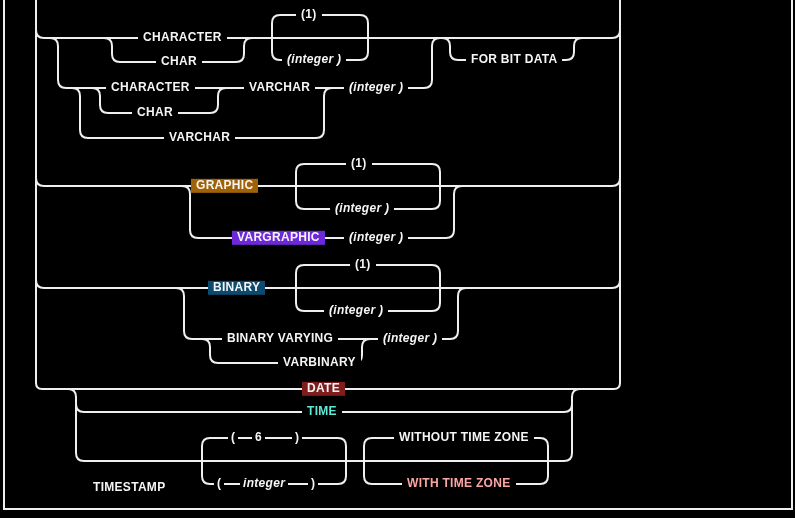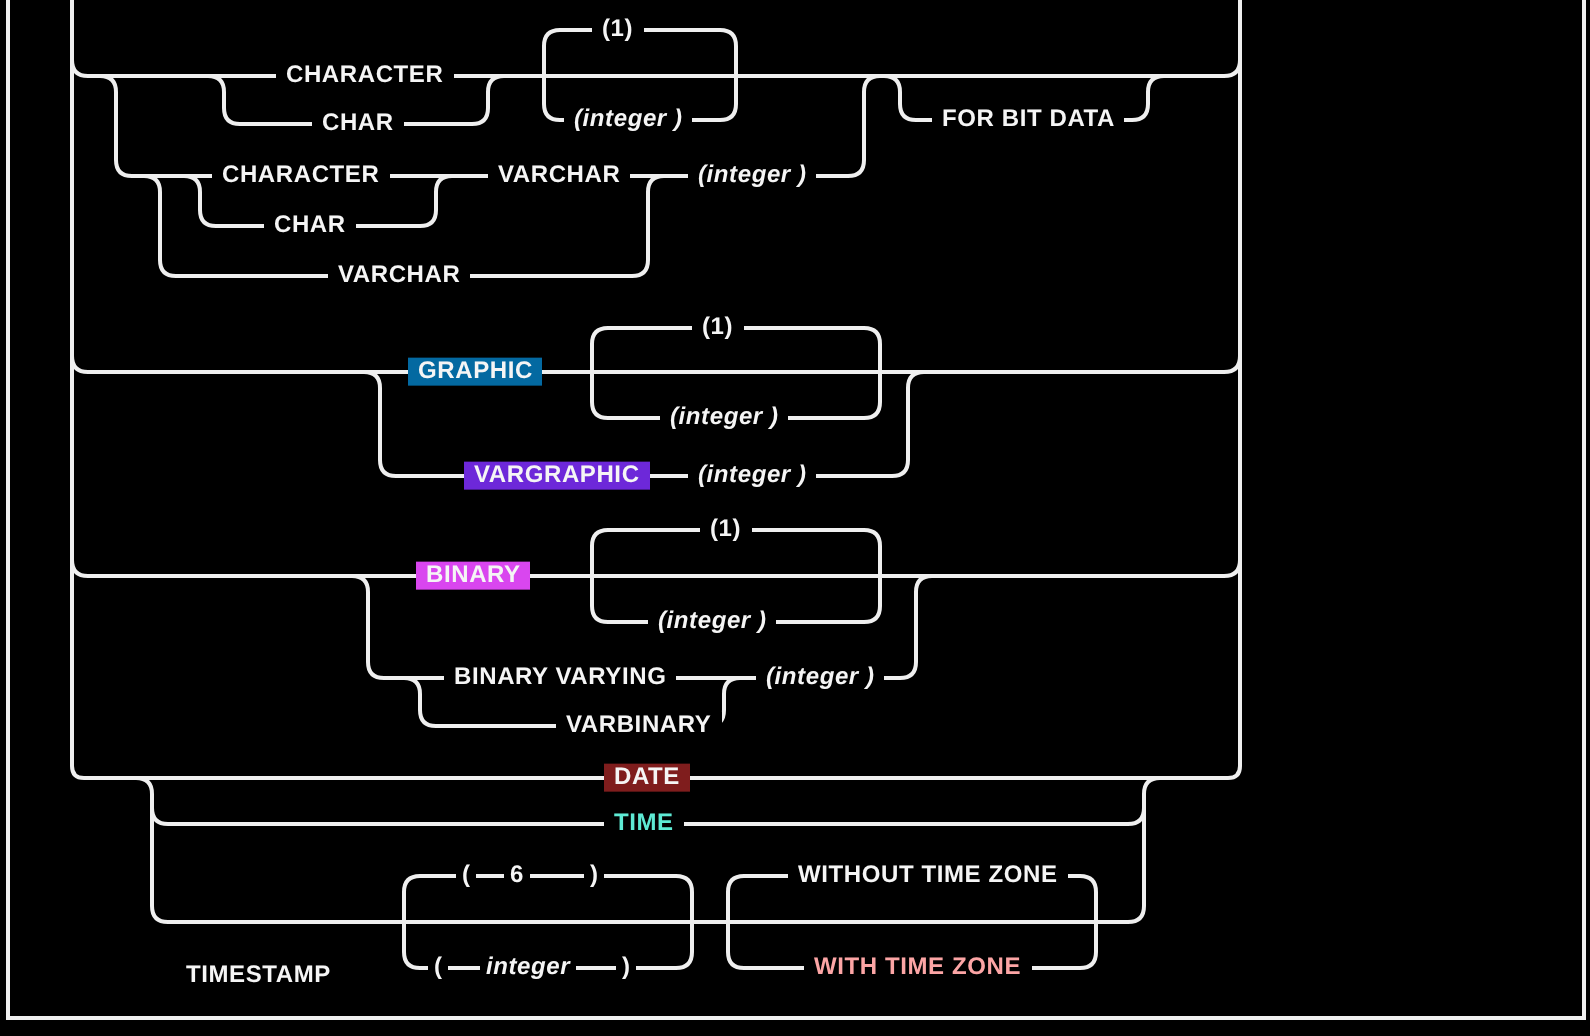--- a/index.html
+++ b/index.html
@@ -96,27 +96,27 @@
   <span class="lbl" style="left: 296px; top: 15px; color: rgb(245, 245, 245); background: rgb(0, 0, 0);">(1)</span>
   <span class="lbl it" style="left: 282px; top: 60px; color: rgb(245, 245, 245); background: rgb(0, 0, 0);">(integer )</span>
   <span class="lbl" style="left: 466px; top: 60px; color: rgb(245, 245, 245); background: rgb(0, 0, 0);">FOR BIT DATA</span>
 
   <span class="lbl" style="left: 106px; top: 88px; color: rgb(245, 245, 245); background: rgb(0, 0, 0);">CHARACTER</span>
   <span class="lbl" style="left: 244px; top: 88px; color: rgb(245, 245, 245); background: rgb(0, 0, 0);">VARCHAR</span>
   <span class="lbl it" style="left: 344px; top: 88px; color: rgb(245, 245, 245); background: rgb(0, 0, 0);">(integer )</span>
   <span class="lbl" style="left: 132px; top: 113px; color: rgb(245, 245, 245); background: rgb(0, 0, 0);">CHAR</span>
   <span class="lbl" style="left: 164px; top: 138px; color: rgb(245, 245, 245); background: rgb(0, 0, 0);">VARCHAR</span>
 
-  <span class="lbl" style="left: 204px; top: 186px; color: rgb(245, 245, 245); background: #0369a1;">GRAPHIC</span>
+  <span class="lbl" style="left: 191px; top: 186px; color: rgb(245, 245, 245); background: #a16207;">GRAPHIC</span>
   <span class="lbl" style="left: 346px; top: 164px; color: rgb(245, 245, 245); background: rgb(0, 0, 0);">(1)</span>
   <span class="lbl it" style="left: 330px; top: 209px; color: rgb(245, 245, 245); background: rgb(0, 0, 0);">(integer )</span>
   <span class="lbl" style="left: 232px; top: 238px; color: rgb(245, 245, 245); background: #6d28d9;">VARGRAPHIC</span>
   <span class="lbl it" style="left: 344px; top: 238px; color: rgb(245, 245, 245); background: rgb(0, 0, 0);">(integer )</span>
 
-  <span class="lbl" style="left: 208px; top: 288px; color: rgb(245, 245, 245); background: #d946ef;">BINARY</span>
+  <span class="lbl" style="left: 208px; top: 288px; color: rgb(245, 245, 245); background: #0c4a6e;">BINARY</span>
   <span class="lbl" style="left: 350px; top: 265px; color: rgb(245, 245, 245); background: rgb(0, 0, 0);">(1)</span>
   <span class="lbl it" style="left: 324px; top: 311px; color: rgb(245, 245, 245); background: rgb(0, 0, 0);">(integer )</span>
   <span class="lbl" style="left: 222px; top: 339px; color: rgb(245, 245, 245); background: rgb(0, 0, 0);">BINARY VARYING</span>
   <span class="lbl it" style="left: 378px; top: 339px; color: rgb(245, 245, 245); background: rgb(0, 0, 0);">(integer )</span>
   <span class="lbl" style="left: 238px; top: 363px; color: rgb(245, 245, 245); background: rgb(0, 0, 0); margin-left: 40px;">VARBINARY</span>
 
   <span class="lbl" style="left: 302px; top: 389px; color: rgb(245, 245, 245); background: #7f1d1d;">DATE</span>
   <span class="lbl" style="left: 302px; top: 412px; color: #5eead4; background: rgb(0, 0, 0);">TIME</span>
   <span class="lbl" style="left: 88px; top: 461px; color: rgb(245, 245, 245); background: rgb(0, 0, 0); margin-top: 27px;">TIMESTAMP</span>
 

